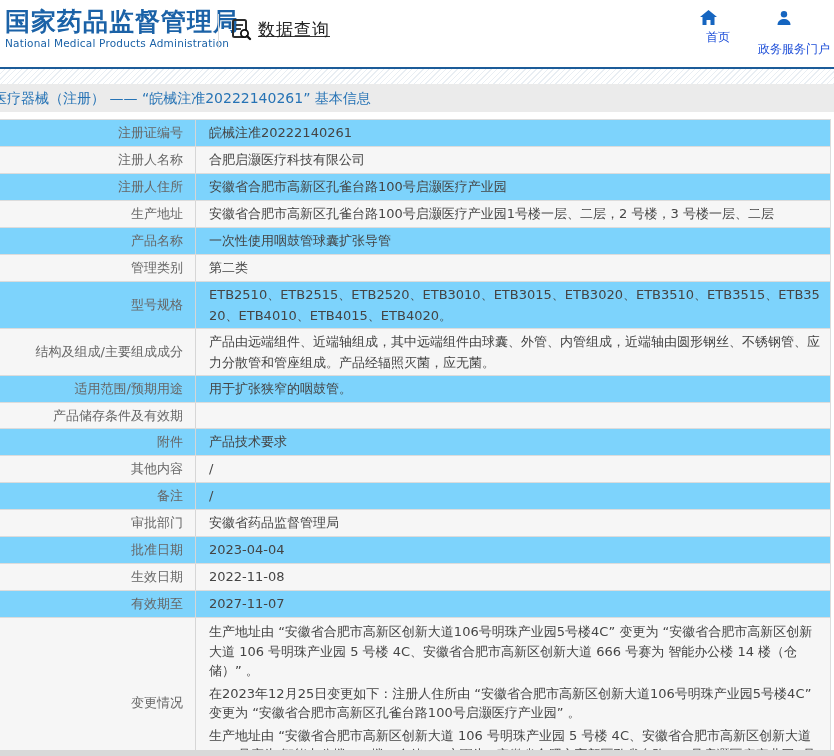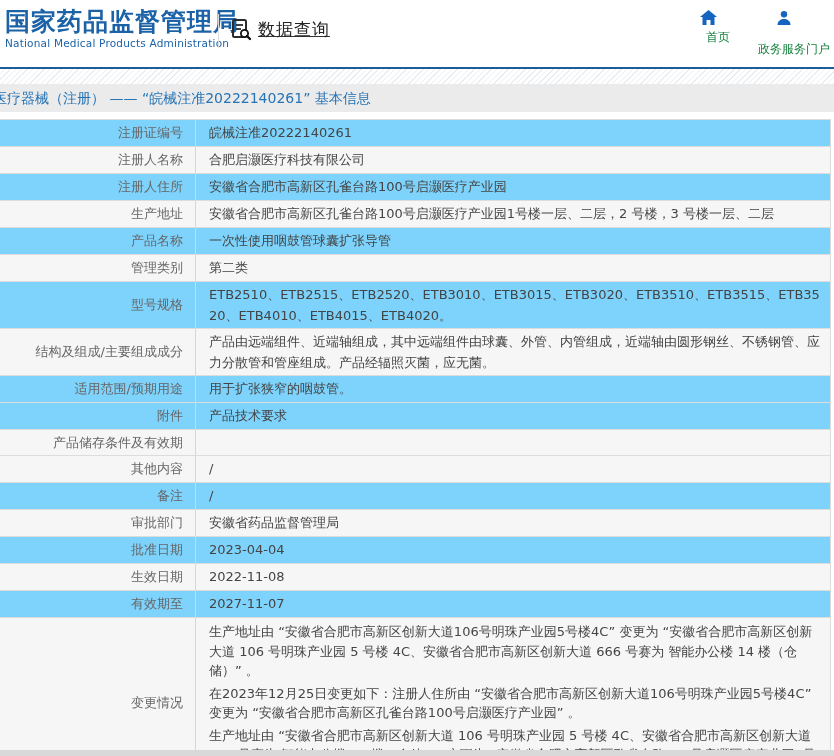--- a/index.html
+++ b/index.html
@@ -16,21 +16,21 @@
   .logo-title { font-size: 25px; font-weight: bold; color: #1b62a7; letter-spacing: 1px; line-height: 26px; }
   .logo-sub { font-size: 10.5px; color: #1b62a7; margin-top: 2px; letter-spacing: 0.2px; }
   .header-divider { position: absolute; left: 218px; top: 14px; width: 1px; height: 34px; background: #dcdcdc; }
   .datasearch { position: absolute; left: 229px; top: 17px; display: flex; align-items: center; text-decoration: underline; }
   .datasearch svg { display: block; }
   .datasearch-label { font-size: 17px; color: #222; font-weight: 500; margin-left: 5px; letter-spacing: 1px; }
   .topnav-item { position: absolute; top: 10px; display: flex; flex-direction: column; align-items: center; cursor: pointer; }
   .topnav-item.home { left: 690px; width: 36px; }
   .topnav-item.portal { left: 744px; width: 80px; gap: 11px; }
   .topnav-item svg { display: block; margin-bottom: 4px; }
-  .topnav-label { font-size: 12px; color: #15803d; white-space: nowrap; margin-left: 20px; }
+  .topnav-label { font-size: 12px; color: #1d4ed8; white-space: nowrap; margin-left: 20px; }
   
   .blue-rule { position: absolute; top: 67px; left: 0; width: 834px; height: 2px; background: #1c5c99; }
   .hatch-band { position: absolute; top: 69px; left: 0; width: 834px; height: 15px;
     background: repeating-linear-gradient(135deg, #ffffff 0 3px, #e9eef3 3px 4px); }
   .breadcrumb-bar { position: absolute; top: 84px; left: 0; width: 834px; height: 28px;
     background: #ebebeb; overflow: hidden; }
   .breadcrumb-text { position: absolute; left: -7px; top: 0; line-height: 28px; font-size: 14px;
     color: #2673b5; white-space: nowrap; }
   
   .info-table { position: absolute; top: 119px; left: 0; width: 831px;
@@ -161,34 +161,34 @@
       </div>
     </div>
     <div class="trow">
       <div class="tcell-label">
         <span>适用范围/预期用途</span>
       </div>
       <div class="tcell-value">
         <span>用于扩张狭窄的咽鼓管。</span>
       </div>
     </div>
+    <div class="trow alt">
+      <div class="tcell-label">
+        <span>产品储存条件及有效期</span>
+      </div>
+      <div class="tcell-value">
+        <span></span>
+      </div>
+    </div>
     <div class="trow">
       <div class="tcell-label">
         <span>附件</span>
       </div>
       <div class="tcell-value">
         <span>产品技术要求</span>
-      </div>
-    </div>
-    <div class="trow alt">
-      <div class="tcell-label">
-        <span>产品储存条件及有效期</span>
-      </div>
-      <div class="tcell-value">
-        <span></span>
       </div>
     </div>
     <div class="trow alt">
       <div class="tcell-label">
         <span>其他内容</span>
       </div>
       <div class="tcell-value">
         <span>/</span>
       </div>
     </div>

